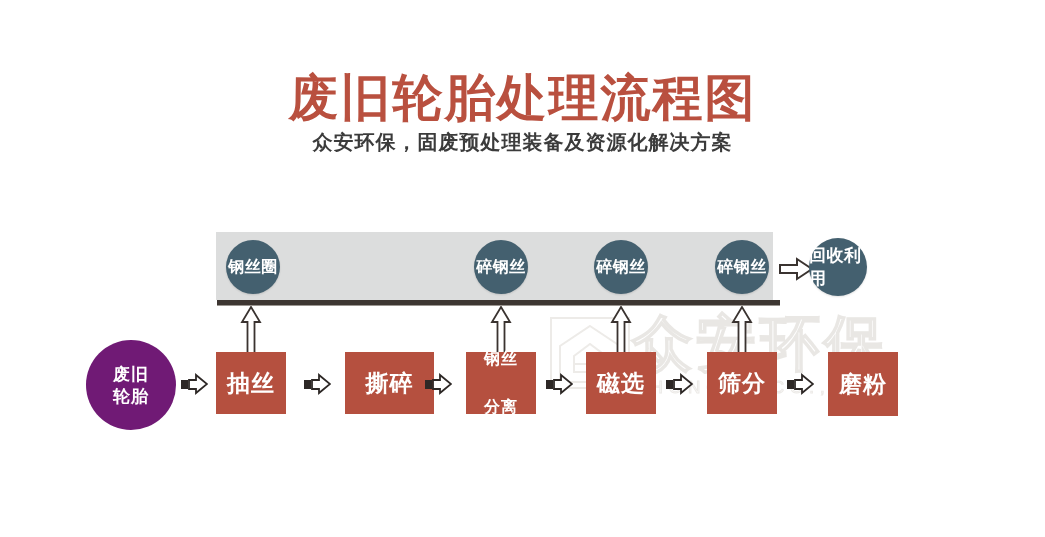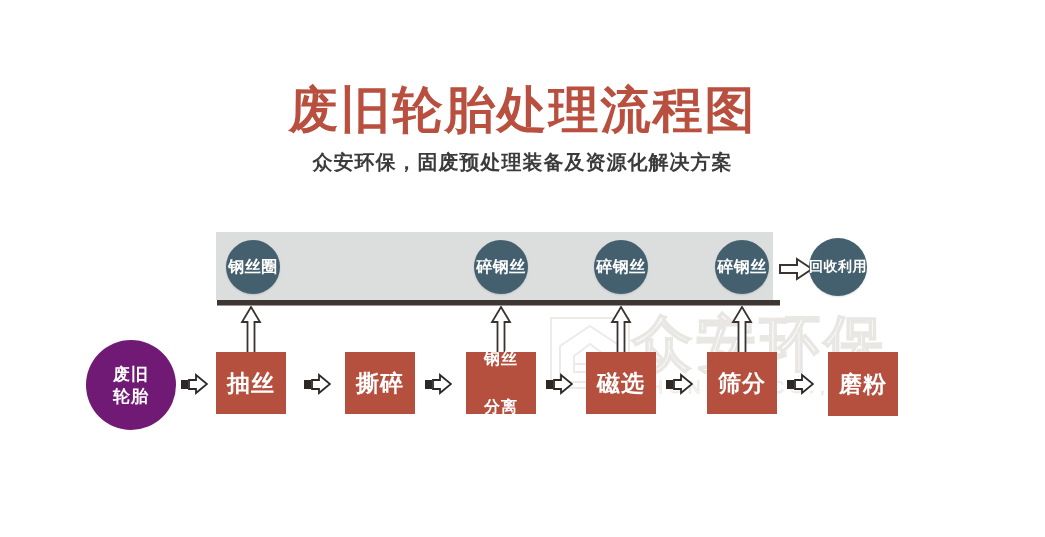--- a/index.html
+++ b/index.html
@@ -28,21 +28,21 @@
     width: 1045px;
     text-align: center;
   }
   #main-title {
     font-family: "DejaVu Sans", "Liberation Sans", sans-serif;
     font-size: 50px;
     font-weight: bold;
     color: #b9503f;
     letter-spacing: 2px;
     line-height: 1.05;
-    margin: 12px;
+    margin: 0;
   }
   #sub-title {
     font-family: "DejaVu Serif", "Liberation Serif", serif;
     font-size: 20px;
     font-weight: bold;
     color: #3b3b3b;
     letter-spacing: 1px;
     margin-top: 4px;
   }
 
@@ -119,21 +119,21 @@
     justify-content: center;
     font-family: "DejaVu Sans", "Liberation Sans", sans-serif;
     font-size: 16px;
     font-weight: bold;
     letter-spacing: 0.5px;
     box-shadow: 0 1px 2px rgba(0,0,0,0.12);
   }
   .top-circle.recycle {
     width: 58px;
     height: 58px;
-    font-size: 14px;
+    font-size: 17px;
   }
 
   
   .v-arrow {
     position: absolute;
     width: 22px;
     height: 52px;
   }
 
   
@@ -246,21 +246,21 @@
 
   <div class="proc-box one-line" style="left:216px; top:352px; width:70px; height:62px;">
     <span class="ln">抽丝</span>
   </div>
 
   <svg class="h-arrow" style="left:303px; top:373px;" viewBox="0 0 28 22">
     <rect x="1" y="7" width="7" height="9" fill="#2d2826"></rect>
     <path d="M9 7 L16 7 L16 2 L27 11 L16 20 L16 16 L9 16 Z" fill="#ffffff" stroke="#2d2826" stroke-width="1.8" stroke-linejoin="miter"></path>
   </svg>
 
-  <div class="proc-box one-line" style="left:345px; top:352px; width:70px; height:62px;">
+  <div class="proc-box one-line" style="left:345px; top:352px; width:89px; height:62px;">
     <span class="ln">撕碎</span>
   </div>
 
   <svg class="h-arrow" style="left:424px; top:373px;" viewBox="0 0 28 22">
     <rect x="1" y="7" width="7" height="9" fill="#2d2826"></rect>
     <path d="M9 7 L16 7 L16 2 L27 11 L16 20 L16 16 L9 16 Z" fill="#ffffff" stroke="#2d2826" stroke-width="1.8" stroke-linejoin="miter"></path>
   </svg>
 
   <div class="proc-box two-line" style="left:466px; top:352px; width:70px; height:62px;">
     <span class="ln">钢丝</span>

